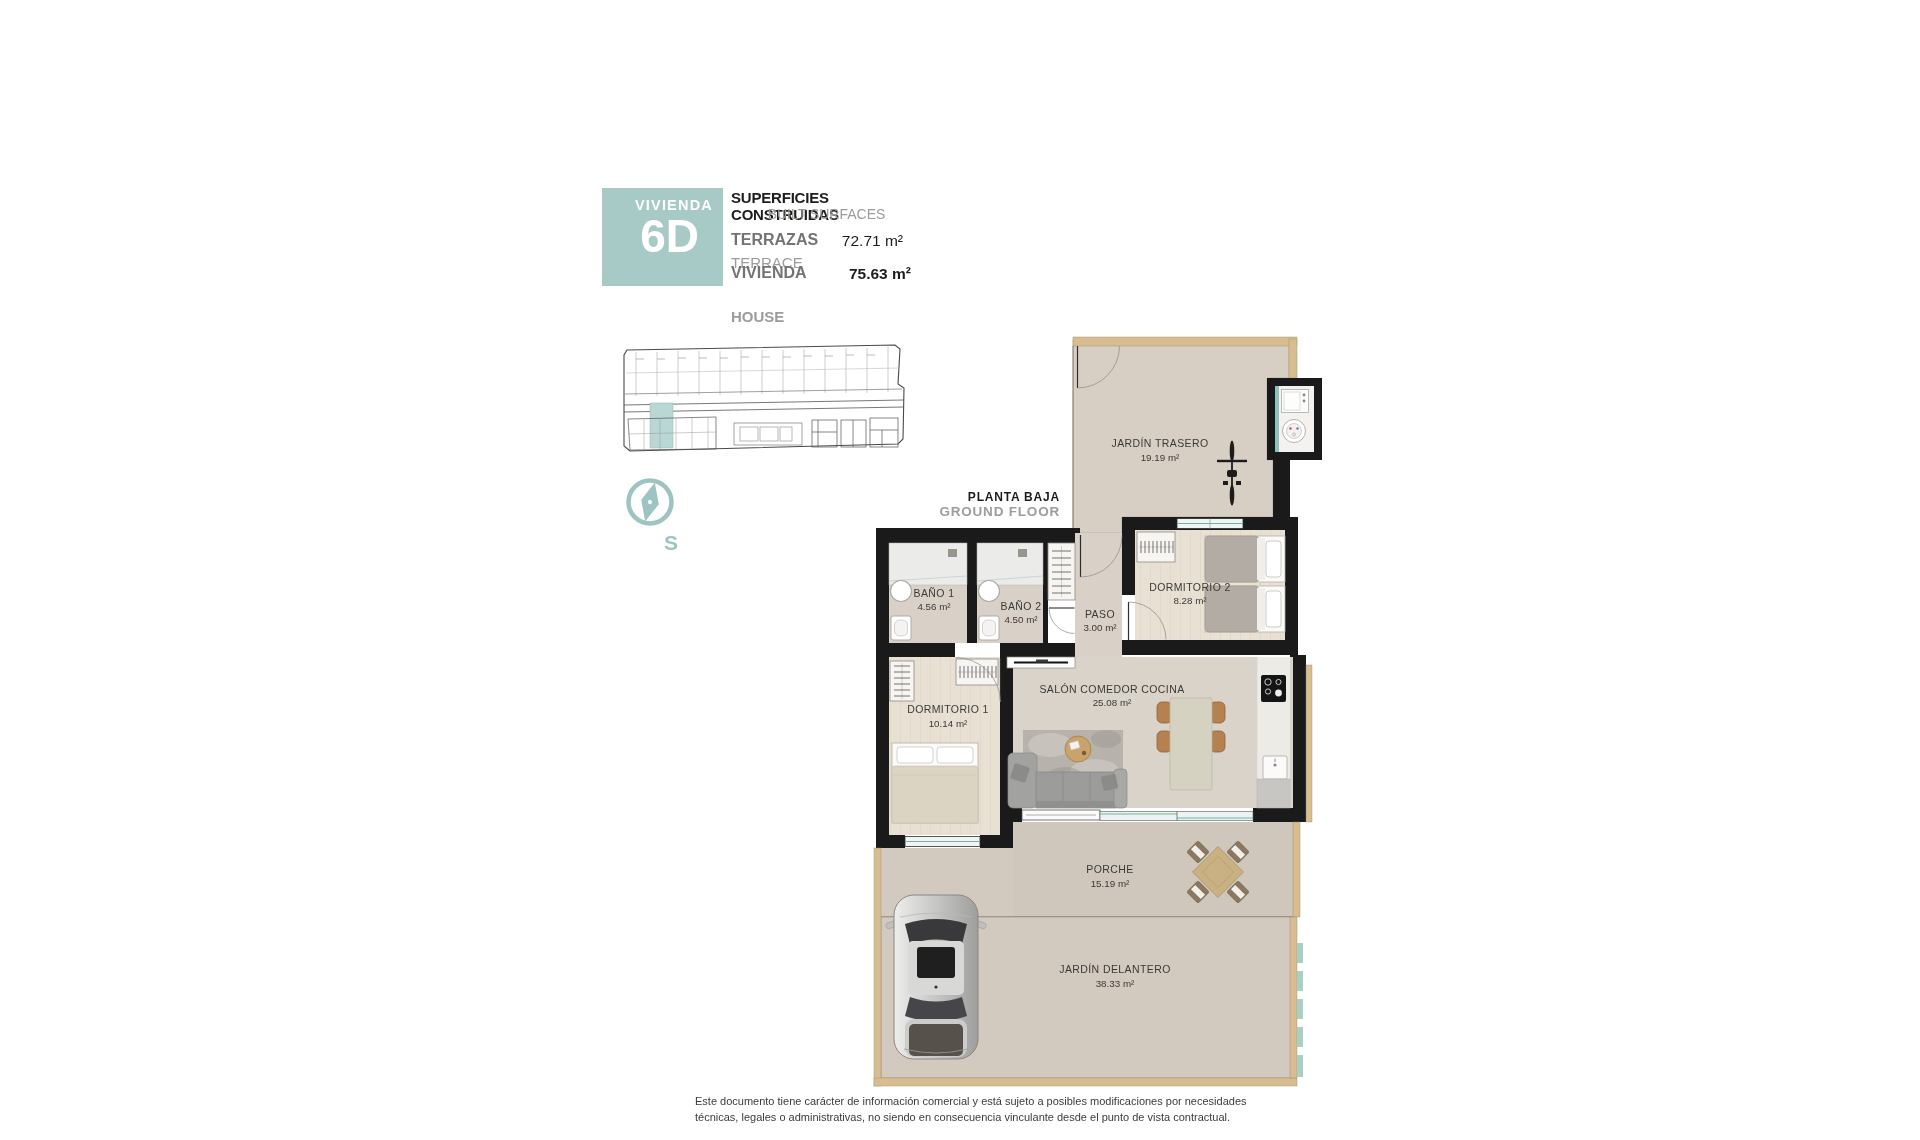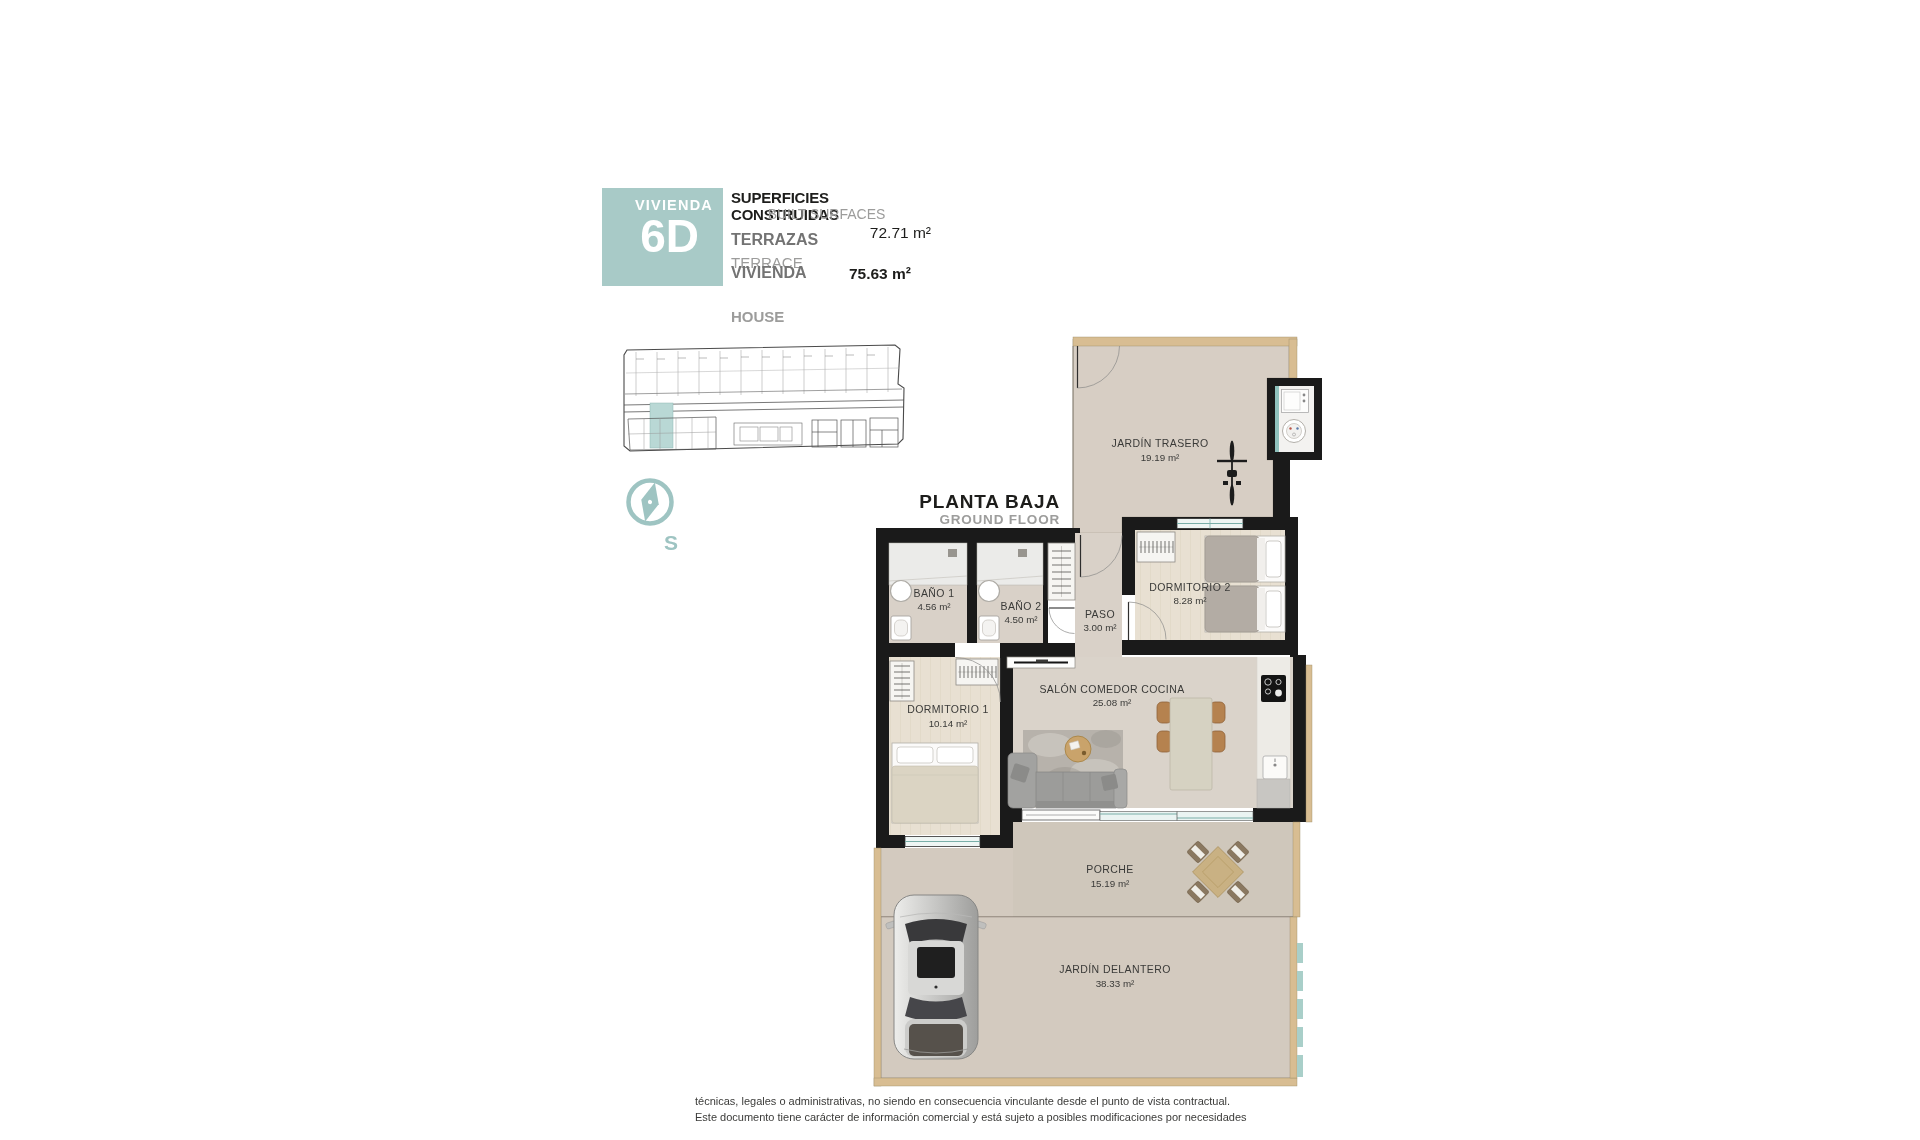--- a/index.html
+++ b/index.html
@@ -12,21 +12,21 @@
   #unit-box .unum{font-weight:bold;font-size:46px;line-height:0.95;padding:2px 24px 0 0;}
   .h-title{left:731px;top:189px;width:191px;font-weight:bold;font-size:15px;color:#1d1d1b;letter-spacing:-0.2px;}
   .h-title-en{left:731px;top:206px;width:191px;text-align:center;font-size:14px;color:#9c9c9b;}
   .h-lab{font-weight:bold;font-size:16px;color:#737373;}
   .h-lab-en{font-size:15px;color:#9c9c9b;}
   .h-lab-en.b{font-weight:bold;}
   .h-val{left:760px;width:143px;text-align:right;font-size:15.5px;color:#1d1d1b;}
   .h-val.b{font-weight:bold;margin-left:8px;}
   
   #floor-label{left:918px;top:491px;width:142px;text-align:right;line-height:1.12;}
-  #floor-label .es{font-weight:bold;font-size:19px;color:#1d1d1b;letter-spacing:.8px;}
+  #floor-label .es{font-weight:bold;font-size:12px;color:#1d1d1b;letter-spacing:.8px;}
   #floor-label .en{font-weight:bold;font-size:13.5px;color:#9d9d9c;letter-spacing:.8px;}
   
   #footer{left:695px;top:1094px;width:565px;font-size:11px;color:#3b3b39;line-height:1.45;}
   
   svg text{font-family:"Liberation Sans",sans-serif;}
   .rn{font-size:10.5px;fill:#3a3a38;letter-spacing:.4px;}
   .ra{font-size:9.8px;fill:#3a3a38;}
   .s-letter{font-size:21px;font-weight:bold;fill:#9ec4c2;}
 </style>
 </head>
@@ -37,21 +37,21 @@
   <div class="abs" id="unit-box">
     <div class="ulabel">VIVIENDA</div>
     <div class="unum">6D</div>
   </div>
 
   <div class="abs h-title">SUPERFICIES CONSTRUIDAS</div>
   <div class="abs h-title-en">BUILT SURFACES</div>
 
   <div class="abs h-lab" style="left:731px;top:231px;">TERRAZAS</div>
   <div class="abs h-lab-en" style="left:731px;top:254px;text-align:right;">TERRACE</div>
-  <div class="abs h-val" style="top:224px;padding-left:28px;">72.71 m²</div>
+  <div class="abs h-val" style="top:232px;">72.71 m²</div>
 
   <div class="abs h-lab" style="left:731px;top:264px;">VIVIENDA</div>
   <div class="abs h-lab-en b" style="left:731px;top:280px;margin-top:28px;">HOUSE</div>
   <div class="abs h-val b" style="top:265px;">75.63 m²</div>
 
   <svg class="abs" style="left:612px;top:341px;" width="300" height="114" viewBox="0 0 300 114">
     <path d="M15 9 L283 4 L288 8 L286 43 L292 47 L291 98 L286 103 L18 110 L12 105 L12 14 Z" fill="#ffffff" stroke="#4a4a4a" stroke-width="1.1"></path>
     <g stroke="#9a9a9a" stroke-width="0.5">
       <path d="M24 11 V55 M45 11 V55 M66 10 V55 M87 10 V54 M108 10 V54 M129 9 V54 M150 9 V53 M171 9 V53 M192 8 V53 M213 8 V52 M234 7 V52 M255 7 V52 M276 6 V51"></path>
       <path d="M14 32 L288 27" stroke="#b0b0b0"></path>
@@ -408,17 +408,17 @@
         <circle cx="76" cy="662" r="1.6" fill="#2e2e2e"></circle>
         <path d="M50 672 Q76 681 102 672 L107 691 Q76 702 45 691 Z" fill="#46464a"></path>
         <rect x="45" y="694" width="62" height="38" rx="9" fill="#ccccca"></rect>
         <rect x="49" y="699" width="54" height="32" rx="5" fill="#56514b"></rect>
         <path d="M44 724 Q76 732 108 724" fill="none" stroke="#9a9a98" stroke-width="0.8"></path>
       </g>
     </g>
   </svg>
 
   <div class="abs" id="footer">
+    <div>Este documento tiene carácter de información comercial y está sujeto a posibles modificaciones por necesidades</div>
     <div>técnicas, legales o administrativas, no siendo en consecuencia vinculante desde el punto de vista contractual.</div>
-    <div>Este documento tiene carácter de información comercial y está sujeto a posibles modificaciones por necesidades</div>
   </div>
 
 </div>
 
 </body></html>

